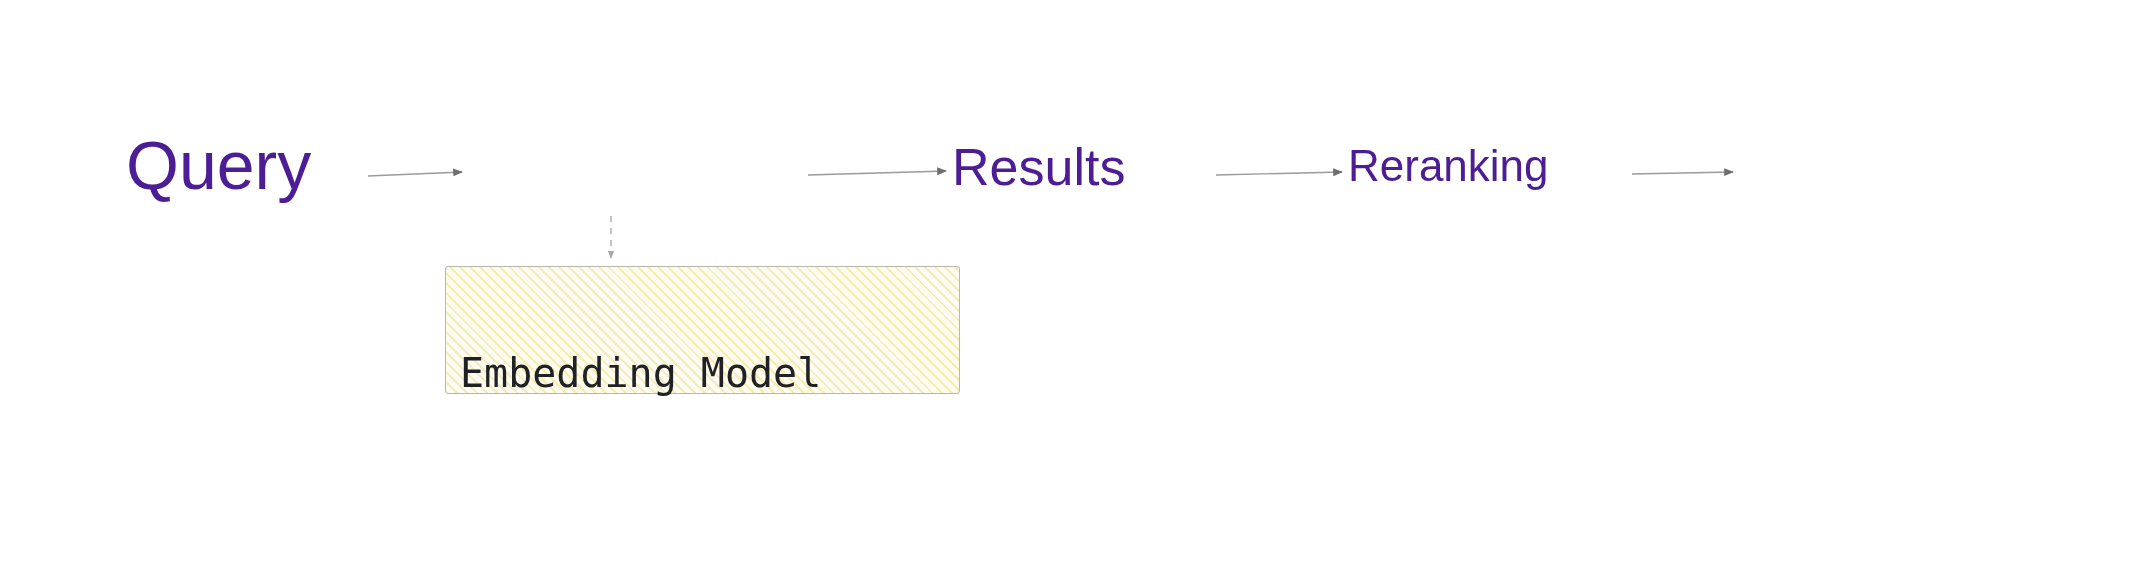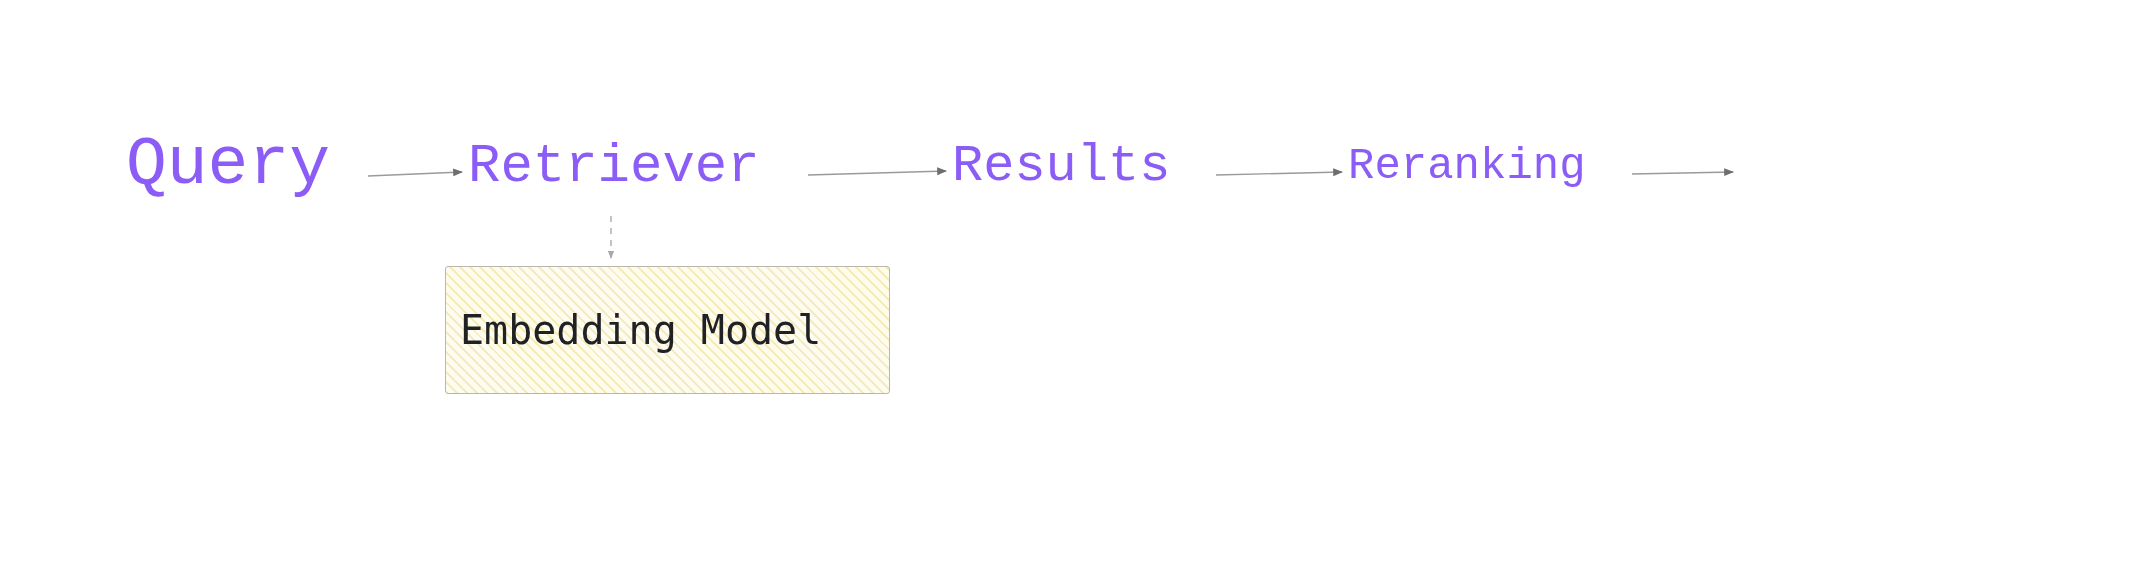--- a/index.html
+++ b/index.html
@@ -15,22 +15,22 @@
     width: 2152px;
     height: 570px;
     background: #ffffff;
     overflow: hidden;
   }
 
   
   .node {
     position: absolute;
     white-space: pre;
-    color: #8b5cf6;
-    font-family: Liberation Mono, monospace;
+    color: #4c1d95;
+    font-family: Liberation Sans, sans-serif;
     font-weight: 400;
     line-height: 1;
     letter-spacing: 0px;
   }
 
   #node-query     { left: 126px;  top: 131px; font-size: 68px; }
   #node-retriever { left: 468px;  top: 140px; font-size: 54px; }
   #node-results   { left: 952px;  top: 141px; font-size: 52px; }
   #node-reranking { left: 1348px; top: 144px; font-size: 44px; }
   #node-llmuser   { left: 1738px; top: 148px; font-size: 36px; }
@@ -42,35 +42,35 @@
     width: 2152px;
     height: 570px;
     pointer-events: none;
   }
 
   
   #embedding-box {
     position: absolute;
     left: 445px;
     top: 266px;
-    width: 445px;
+    width: 515px;
     height: 128px;
     box-sizing: border-box;
     border: 1.5px solid #b9b7ad;
     border-radius: 3px;
     background-color: #fdfcef;
     background-image: repeating-linear-gradient(
         45deg,
         rgba(232, 196, 66, 0.30) 0px,
         rgba(232, 196, 66, 0.30) 2px,
         rgba(255, 255, 255, 0) 2px,
         rgba(255, 255, 255, 0) 7px
     );
     display: flex;
-    align-items: center;
+    align-items: flex-end;
     justify-content: flex-start;
   }
   #embedding-label {
     margin-left: 14px;
     font-family: "DejaVu Sans Mono", monospace;
     font-size: 40px;
     color: #1f2124;
     white-space: pre;
     line-height: 1;
   }
@@ -108,21 +108,20 @@
 
     <line x1="1216" y1="175" x2="1342" y2="172" stroke="#9a9a9a" stroke-width="1.4" marker-end="url(#arrow)"></line>
 
     <line x1="1632" y1="174" x2="1733" y2="172" stroke="#9a9a9a" stroke-width="1.4" marker-end="url(#arrow)"></line>
 
     <line x1="611" y1="216" x2="611" y2="258" stroke="#b4b4b4" stroke-width="1.6" stroke-dasharray="6 6" marker-end="url(#arrow-sm)"></line>
   </svg>
 
   <div class="node" id="node-query">Query</div>
 
-  <div class="node" id="node-retriever">Retriever</div>
 
   <div class="node" id="node-reranking">Reranking</div>
 
   <div class="node" id="node-results">Results</div>
 
 
   <div id="embedding-box">
     <span id="embedding-label">Embedding Model</span>
   </div>
 

